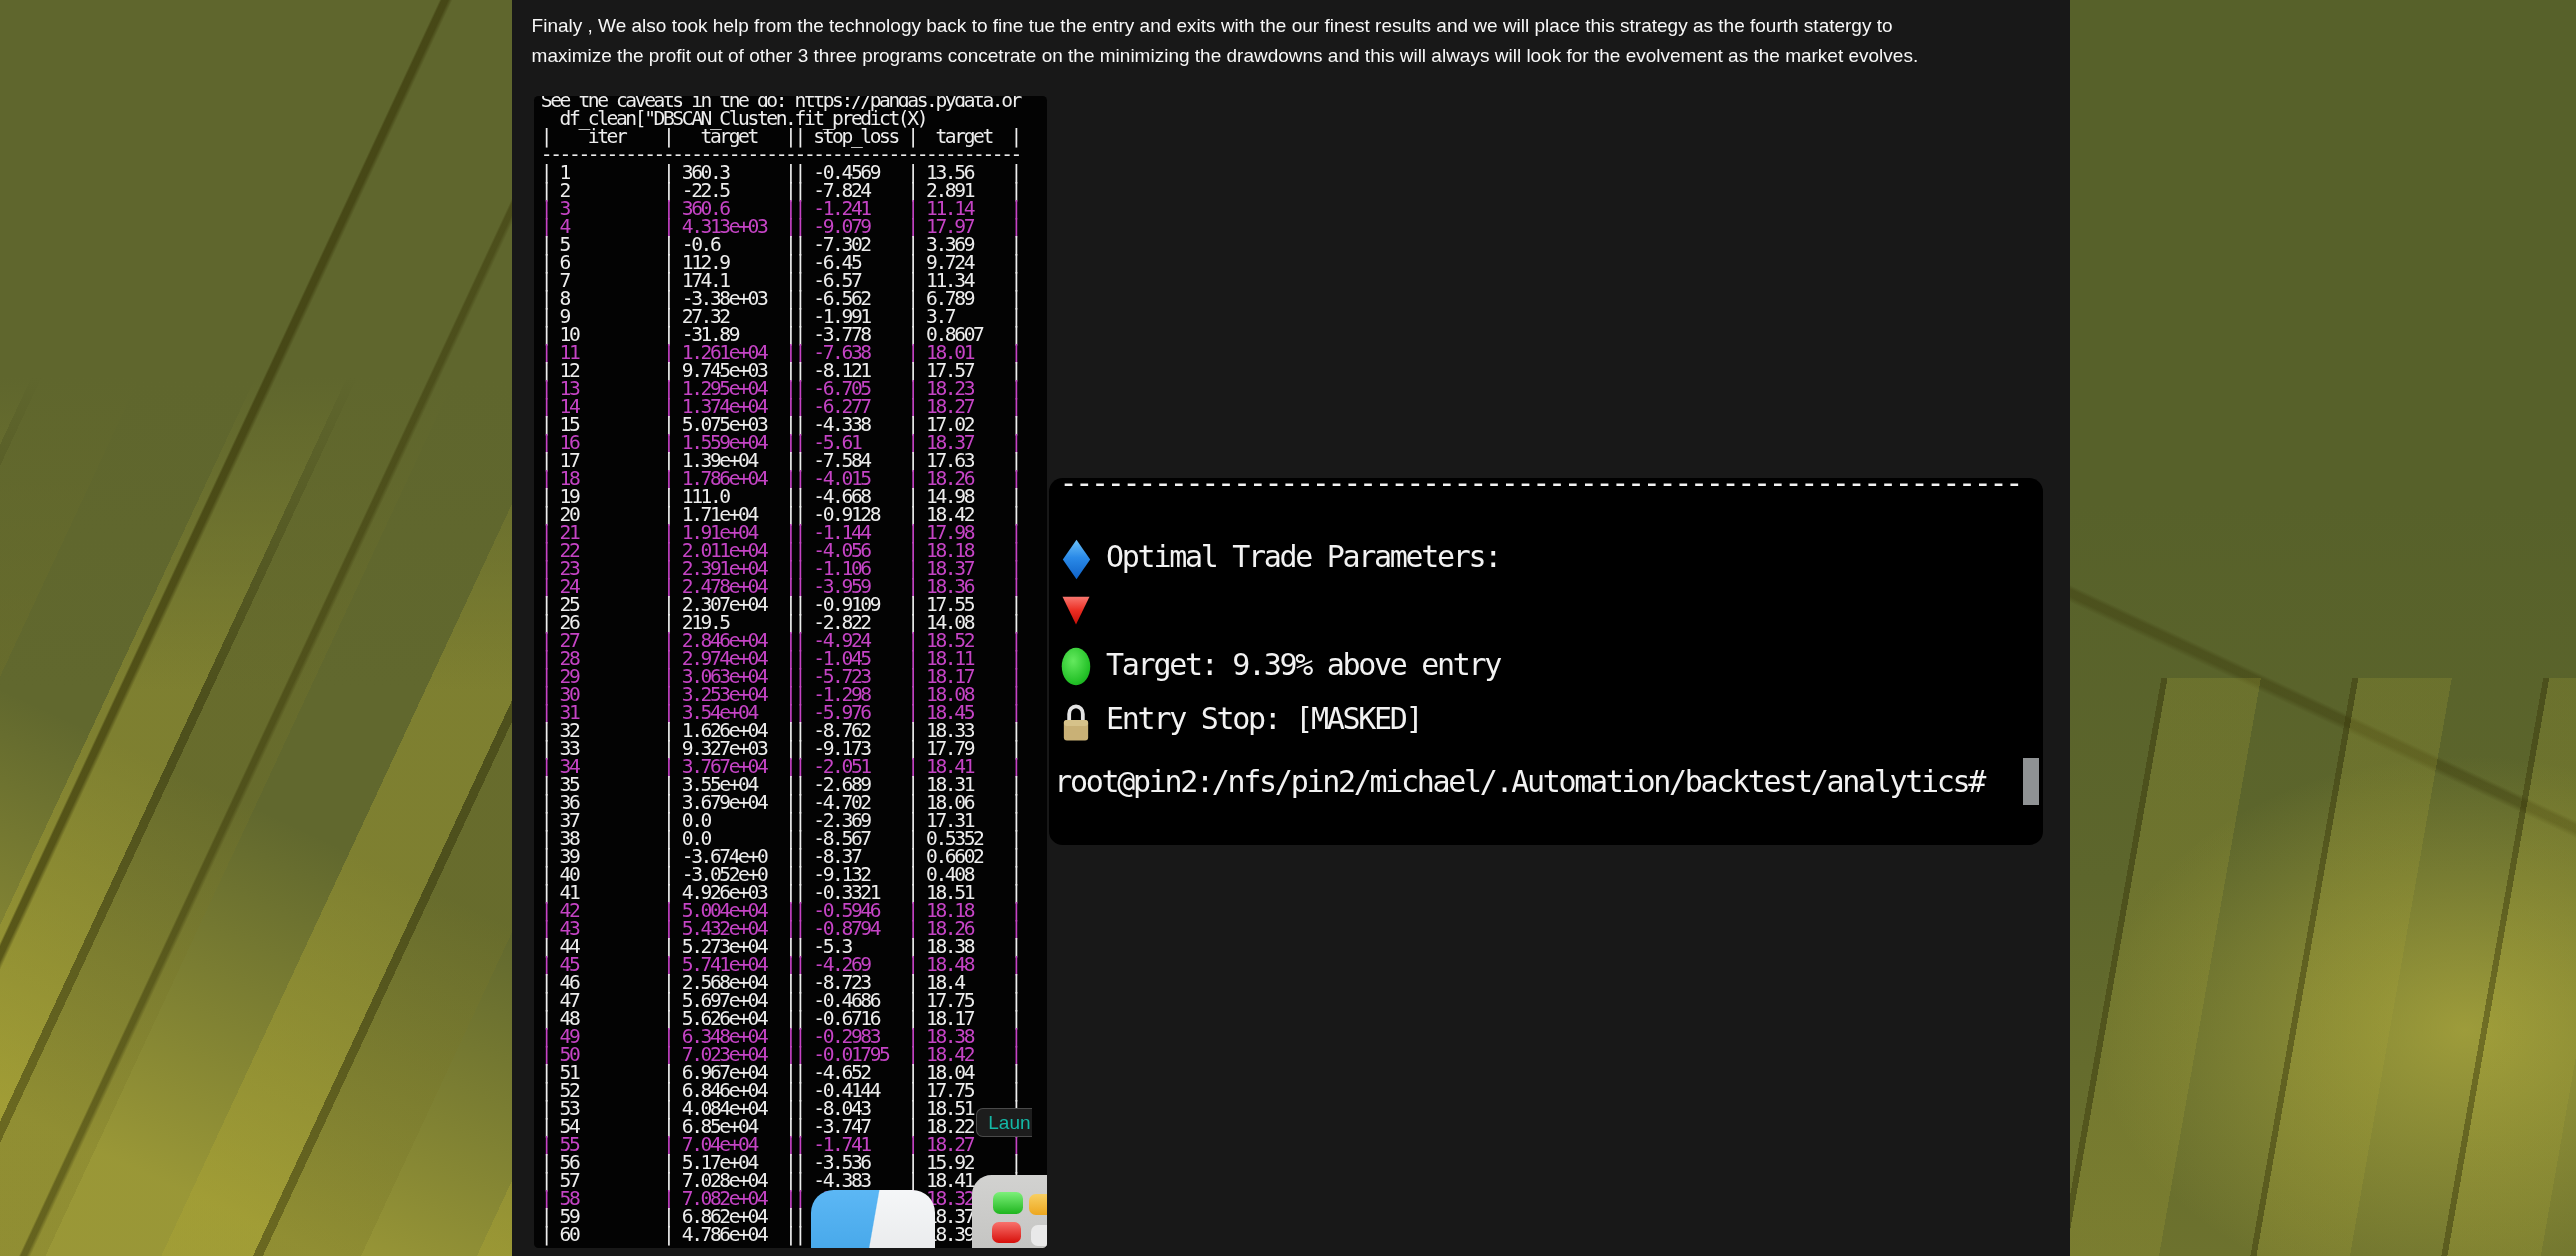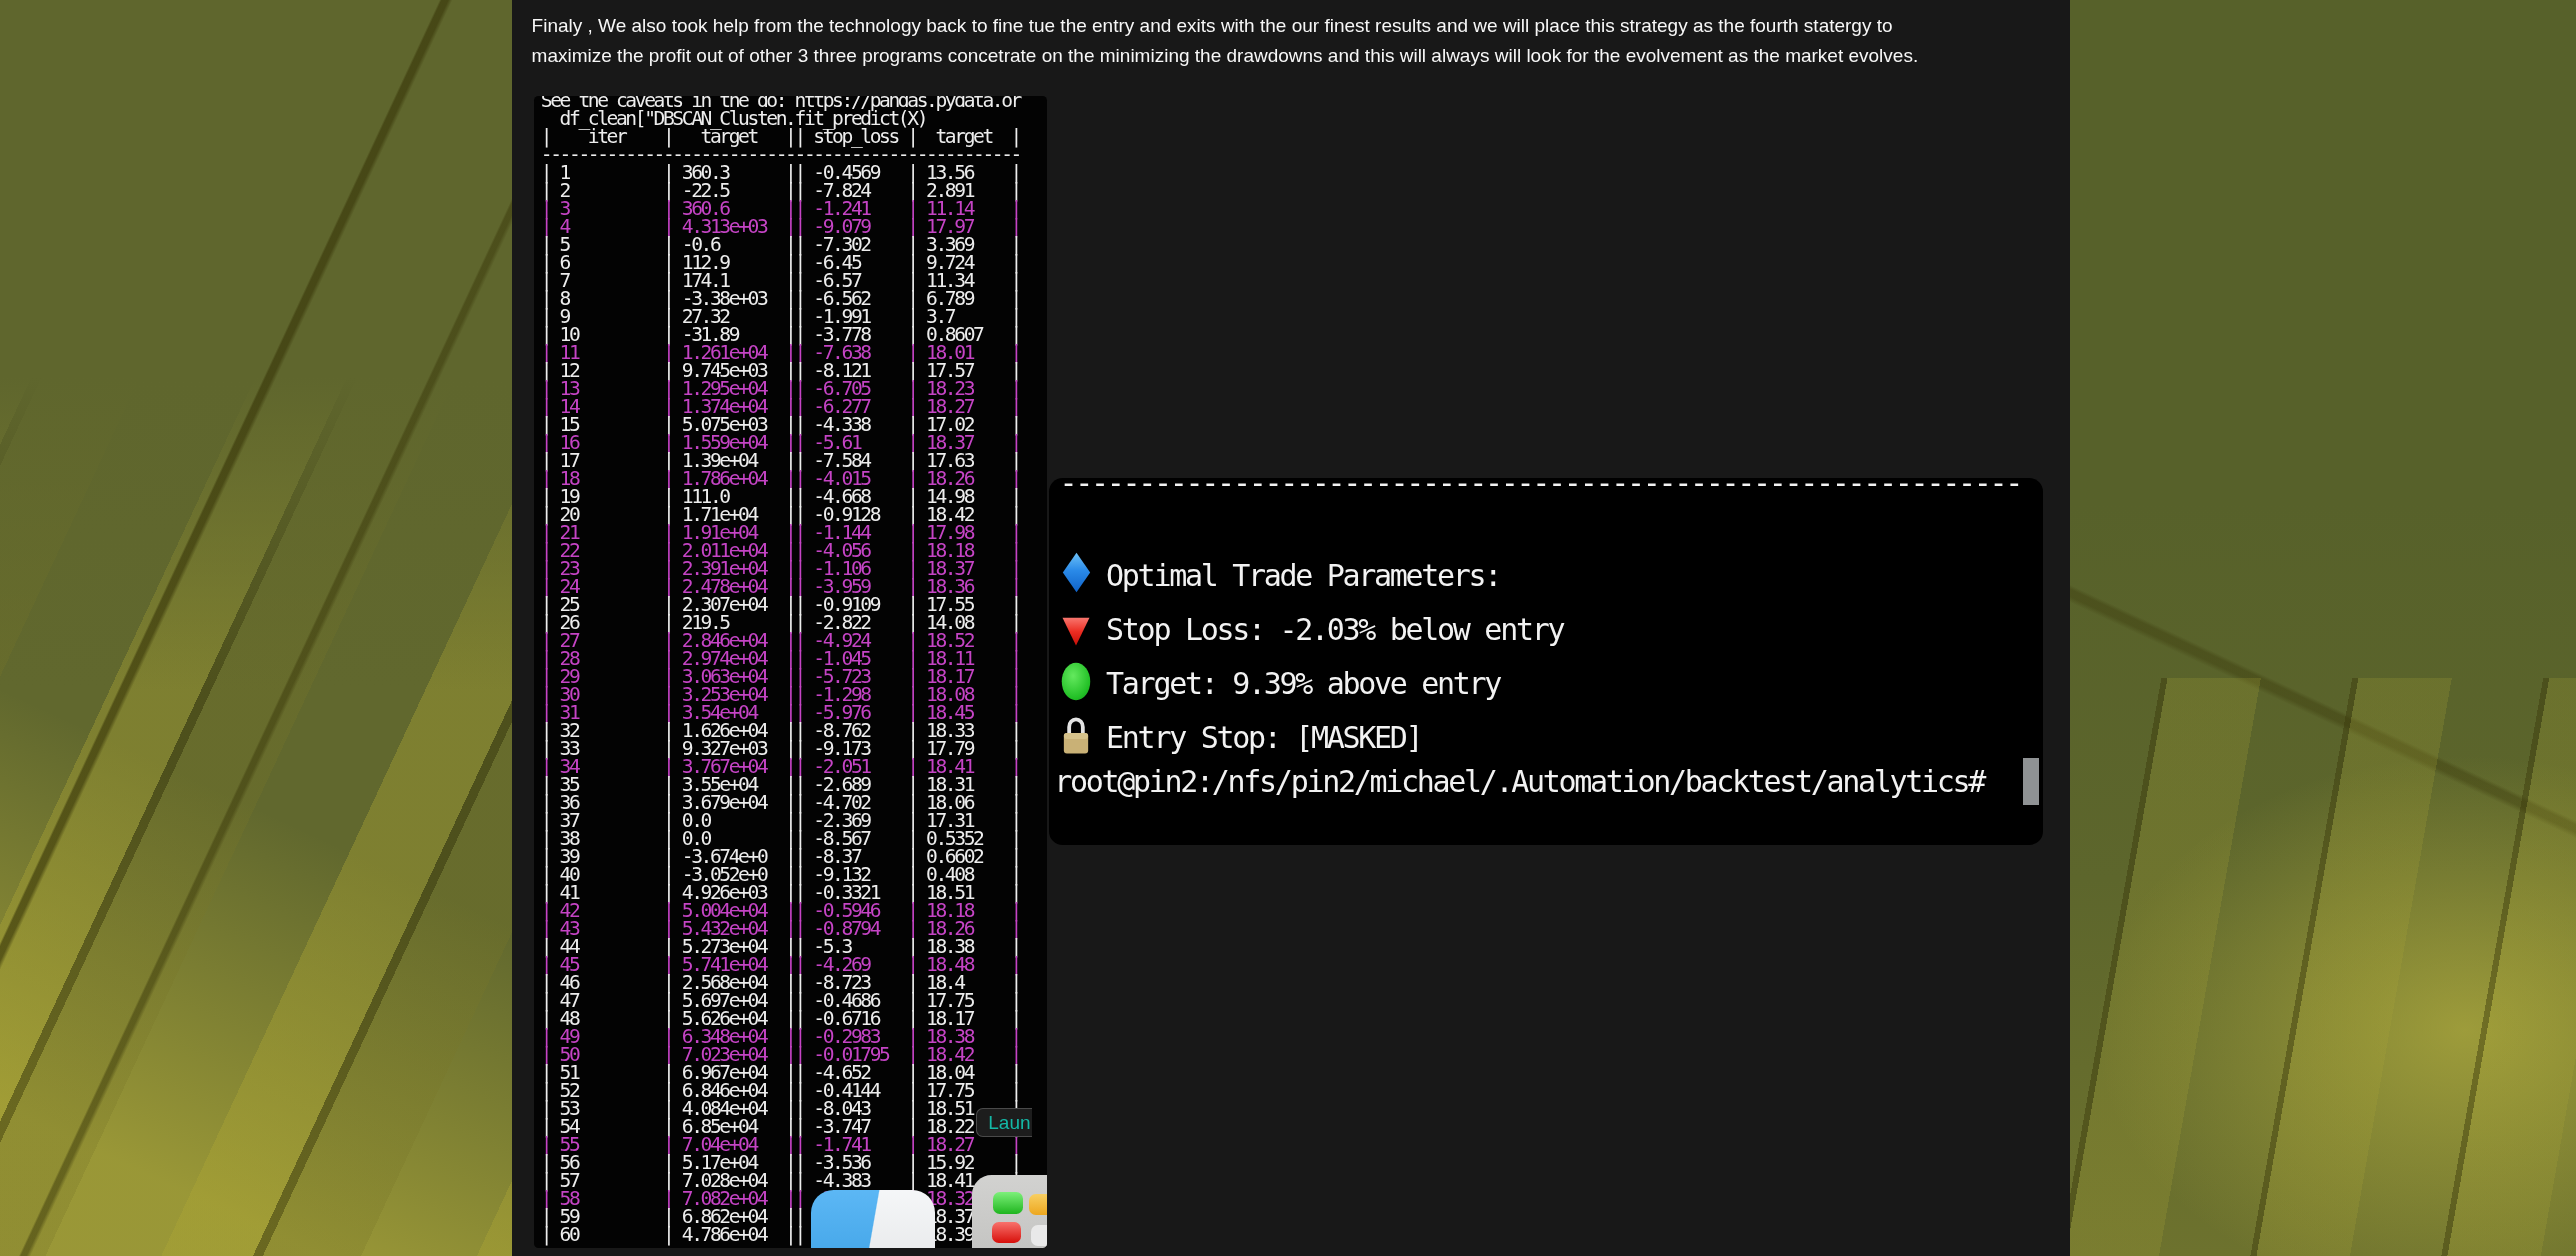--- a/index.html
+++ b/index.html
@@ -54,21 +54,21 @@
   .launcher .key{position:absolute;border-radius:6.8px;}
   .key.kg{left:21px;top:16.6px;width:30px;height:22.6px;background:linear-gradient(#7df07a,#1fb51f);}
   .key.kr{left:20.3px;top:47px;width:29px;height:21px;background:linear-gradient(#f8726c,#d70f0a);}
   .key.ky{left:57px;top:19px;width:29px;height:21px;background:linear-gradient(#f8cf62,#eda71f);}
   .key.kw{left:59px;top:50px;width:29px;height:21px;background:#e9e9e9;}
 
   
   .resultbox{position:absolute;left:537px;top:478px;width:994px;height:367px;background:#000;
     border-radius:13.6px;padding:1.5px 0 0 10.5px;font-family:"DejaVu Sans Mono",monospace;color:#f2f2f2;}
   .sep{font-size:30px;letter-spacing:-2.3px;line-height:18px;margin-top:-6px;white-space:pre;overflow:hidden;}
-  .rl{display:flex;align-items:flex-end;height:54px;gap:13.6px;}
+  .rl{display:flex;align-items:flex-start;height:54px;gap:13.6px;}
   .rl:first-of-type{margin-top:47px;}
   .ric{width:33px;display:flex;justify-content:center;align-items:center;}
   .rtx{font-size:30px;letter-spacing:-2.3px;white-space:pre;}
   .promptline{display:flex;align-items:center;height:54px;margin-left:-5.3px;gap:28px;}
   .prompt{font-size:30px;letter-spacing:-2.3px;white-space:pre;}
   .cursor{display:inline-block;width:16px;height:47px;background:#8f9294;margin-left:10.5px;}
 </style>
 </head>
 <body>
 
@@ -194,21 +194,20 @@
                 <defs>
                   <linearGradient id="gdr" x1="0" y1="0" x2="0" y2="1">
                     <stop offset="0" stop-color="#f8766e"></stop>
                     <stop offset="0.5" stop-color="#ec2d22"></stop>
                     <stop offset="1" stop-color="#c80f08"></stop>
                   </linearGradient>
                 </defs>
                 <polygon points="2,5 38,5 20,42" fill="url(#gdr)"></polygon>
               </svg>
             </span>
-            <span class="rtx">Stop Loss: -2.03% below entry</span>
           </div>
           <div class="rl">
             <span class="ric">
               <svg width="30" height="39" viewBox="0 0 40 52">
                 <defs>
                   <radialGradient id="gdg" cx="0.4" cy="0.35" r="0.85">
                     <stop offset="0" stop-color="#64e95e"></stop>
                     <stop offset="0.7" stop-color="#22c026"></stop>
                     <stop offset="1" stop-color="#12941c"></stop>
                   </radialGradient>

